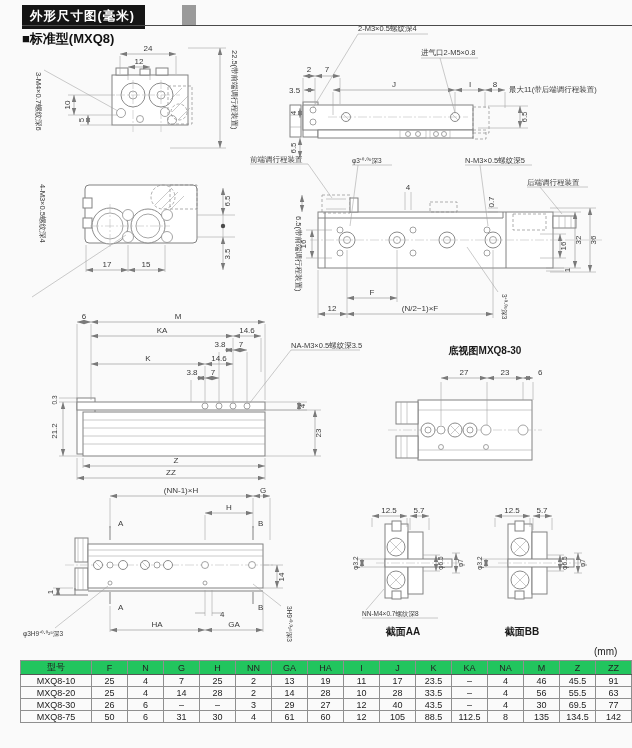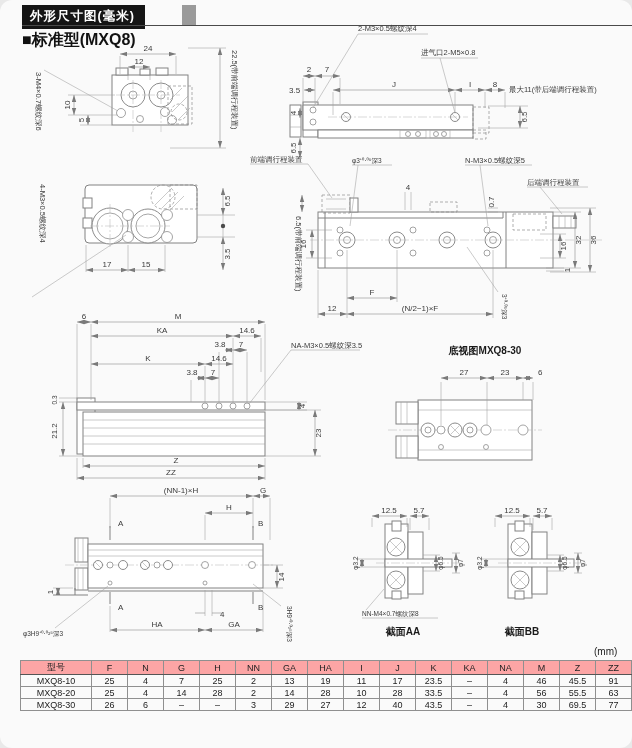--- a/index.html
+++ b/index.html
@@ -1,41 +1,41 @@
 <!DOCTYPE html>
 <html><head>
 <meta charset="utf-8">
 <style>
   html,body{margin:0;padding:0;}
   body{background:#e9e9e9;font-family:"Liberation Sans",sans-serif;}
-  .page{position:relative;width:632px;height:748px;background:#fafafa;overflow:hidden;color:#333;border-radius:12px;}
+  .page{position:relative;width:632px;height:748px;background:#fafafa;overflow:hidden;color:#333;}
   .hdr{position:absolute;left:22px;top:5px;background:#151515;color:#fff;font-size:12.5px;font-weight:bold;
        letter-spacing:1px;padding:3px 10px 4px 8px;}
   .hdr-tail{position:absolute;left:182px;top:5px;width:14px;height:20px;background:#9a9a9a;}
   .hdr-rule{position:absolute;left:22px;top:25px;width:610px;height:1px;background:#4a4a4a;}
-  .sub{position:absolute;left:22px;top:30px;font-size:16px;color:#111;font-weight:bold;}
+  .sub{position:absolute;left:22px;top:30px;font-size:13px;color:#111;font-weight:bold;}
   .mm{position:absolute;left:594px;top:646px;font-size:10px;color:#222;}
   svg{position:absolute;overflow:visible;}
   svg text{font-family:"Liberation Sans",sans-serif;}
   .ol{fill:#ffffff;stroke:#828282;stroke-width:1;}
   .ol2{fill:none;stroke:#828282;stroke-width:1;}
   .tn{fill:none;stroke:#a0a0a0;stroke-width:.55;}
   .dm{fill:none;stroke:#8e8e8e;stroke-width:.6;}
   .ar{marker-start:url(#ar);marker-end:url(#ar);}
   .dsh{fill:none;stroke:#8e8e8e;stroke-width:.7;stroke-dasharray:3 2;}
   .cl{fill:none;stroke:#b0b0b0;stroke-width:.5;stroke-dasharray:9 2 2 2;}
   .hole{fill:#fff;stroke:#7e7e7e;stroke-width:.9;}
   .holef{fill:#fff;stroke:#7e7e7e;stroke-width:.7;}
   text.d{font-size:8px;fill:#3a3a3a;}
   text.s{font-size:6.5px;fill:#3a3a3a;}
   text.l{font-size:7.5px;fill:#3a3a3a;}
   text.cap{font-size:10px;fill:#1a1a1a;font-weight:bold;}
   table{position:absolute;left:20px;top:660px;width:612px;border-collapse:collapse;table-layout:fixed;}
   th,td{border:1px solid #8f8f8f;font-size:9px;text-align:center;padding:0;height:11px;color:#222;}
-  th{background:#fca5a5;font-weight:normal;border-bottom:1.4px solid #555;}
+  th{background:#22c55e;font-weight:normal;border-bottom:1.4px solid #555;}
   table{border:1.4px solid #555;}
   td.model,th.model{width:70px;}
 </style>
 </head>
 <body>
 
 <div class="page">
 
   <svg width="0" height="0">
     <defs>
@@ -609,15 +609,33 @@
           <td>27</td>
           <td>12</td>
           <td>40</td>
           <td>43.5</td>
           <td>–</td>
           <td>4</td>
           <td>30</td>
           <td>69.5</td>
           <td>77</td>
         </tr>
+        <tr>
+          <td class="model">MXQ8-75</td>
+          <td>50</td>
+          <td>6</td>
+          <td>31</td>
+          <td>30</td>
+          <td>4</td>
+          <td>61</td>
+          <td>60</td>
+          <td>12</td>
+          <td>105</td>
+          <td>88.5</td>
+          <td>112.5</td>
+          <td>8</td>
+          <td>135</td>
+          <td>134.5</td>
+          <td>142</td>
+        </tr>
       </tbody>
     </table>
 </div>
 
 </body></html>

